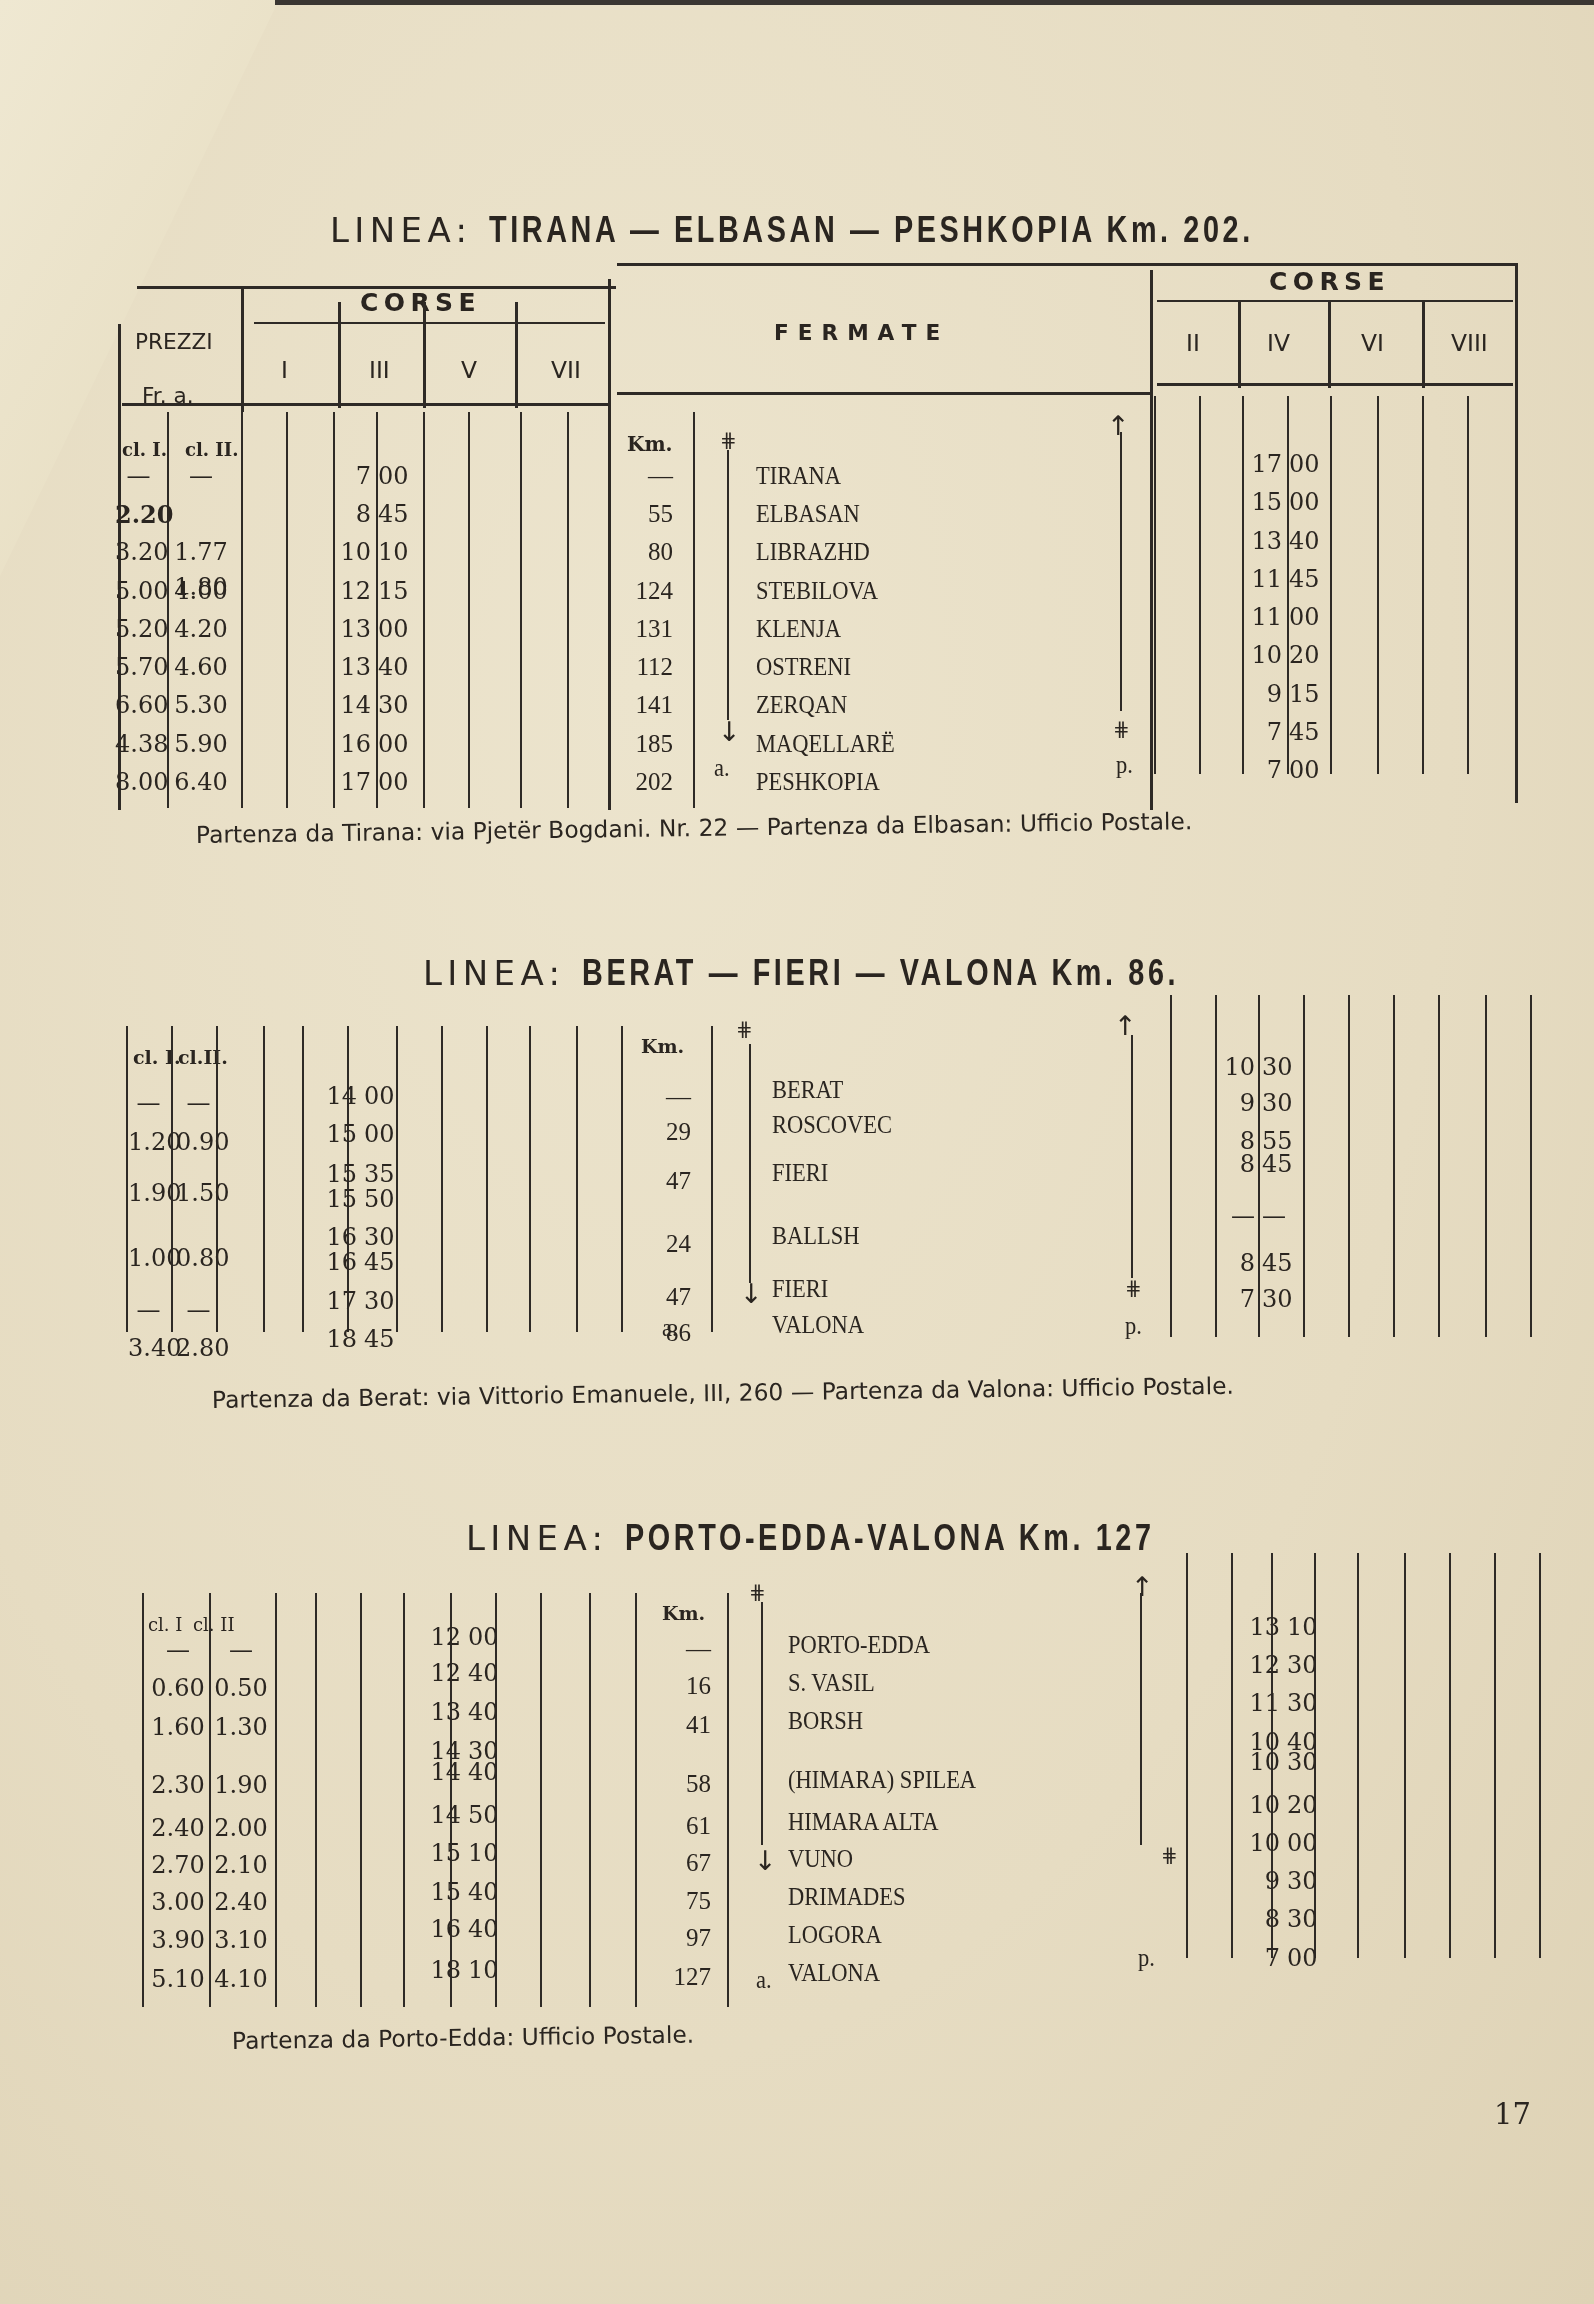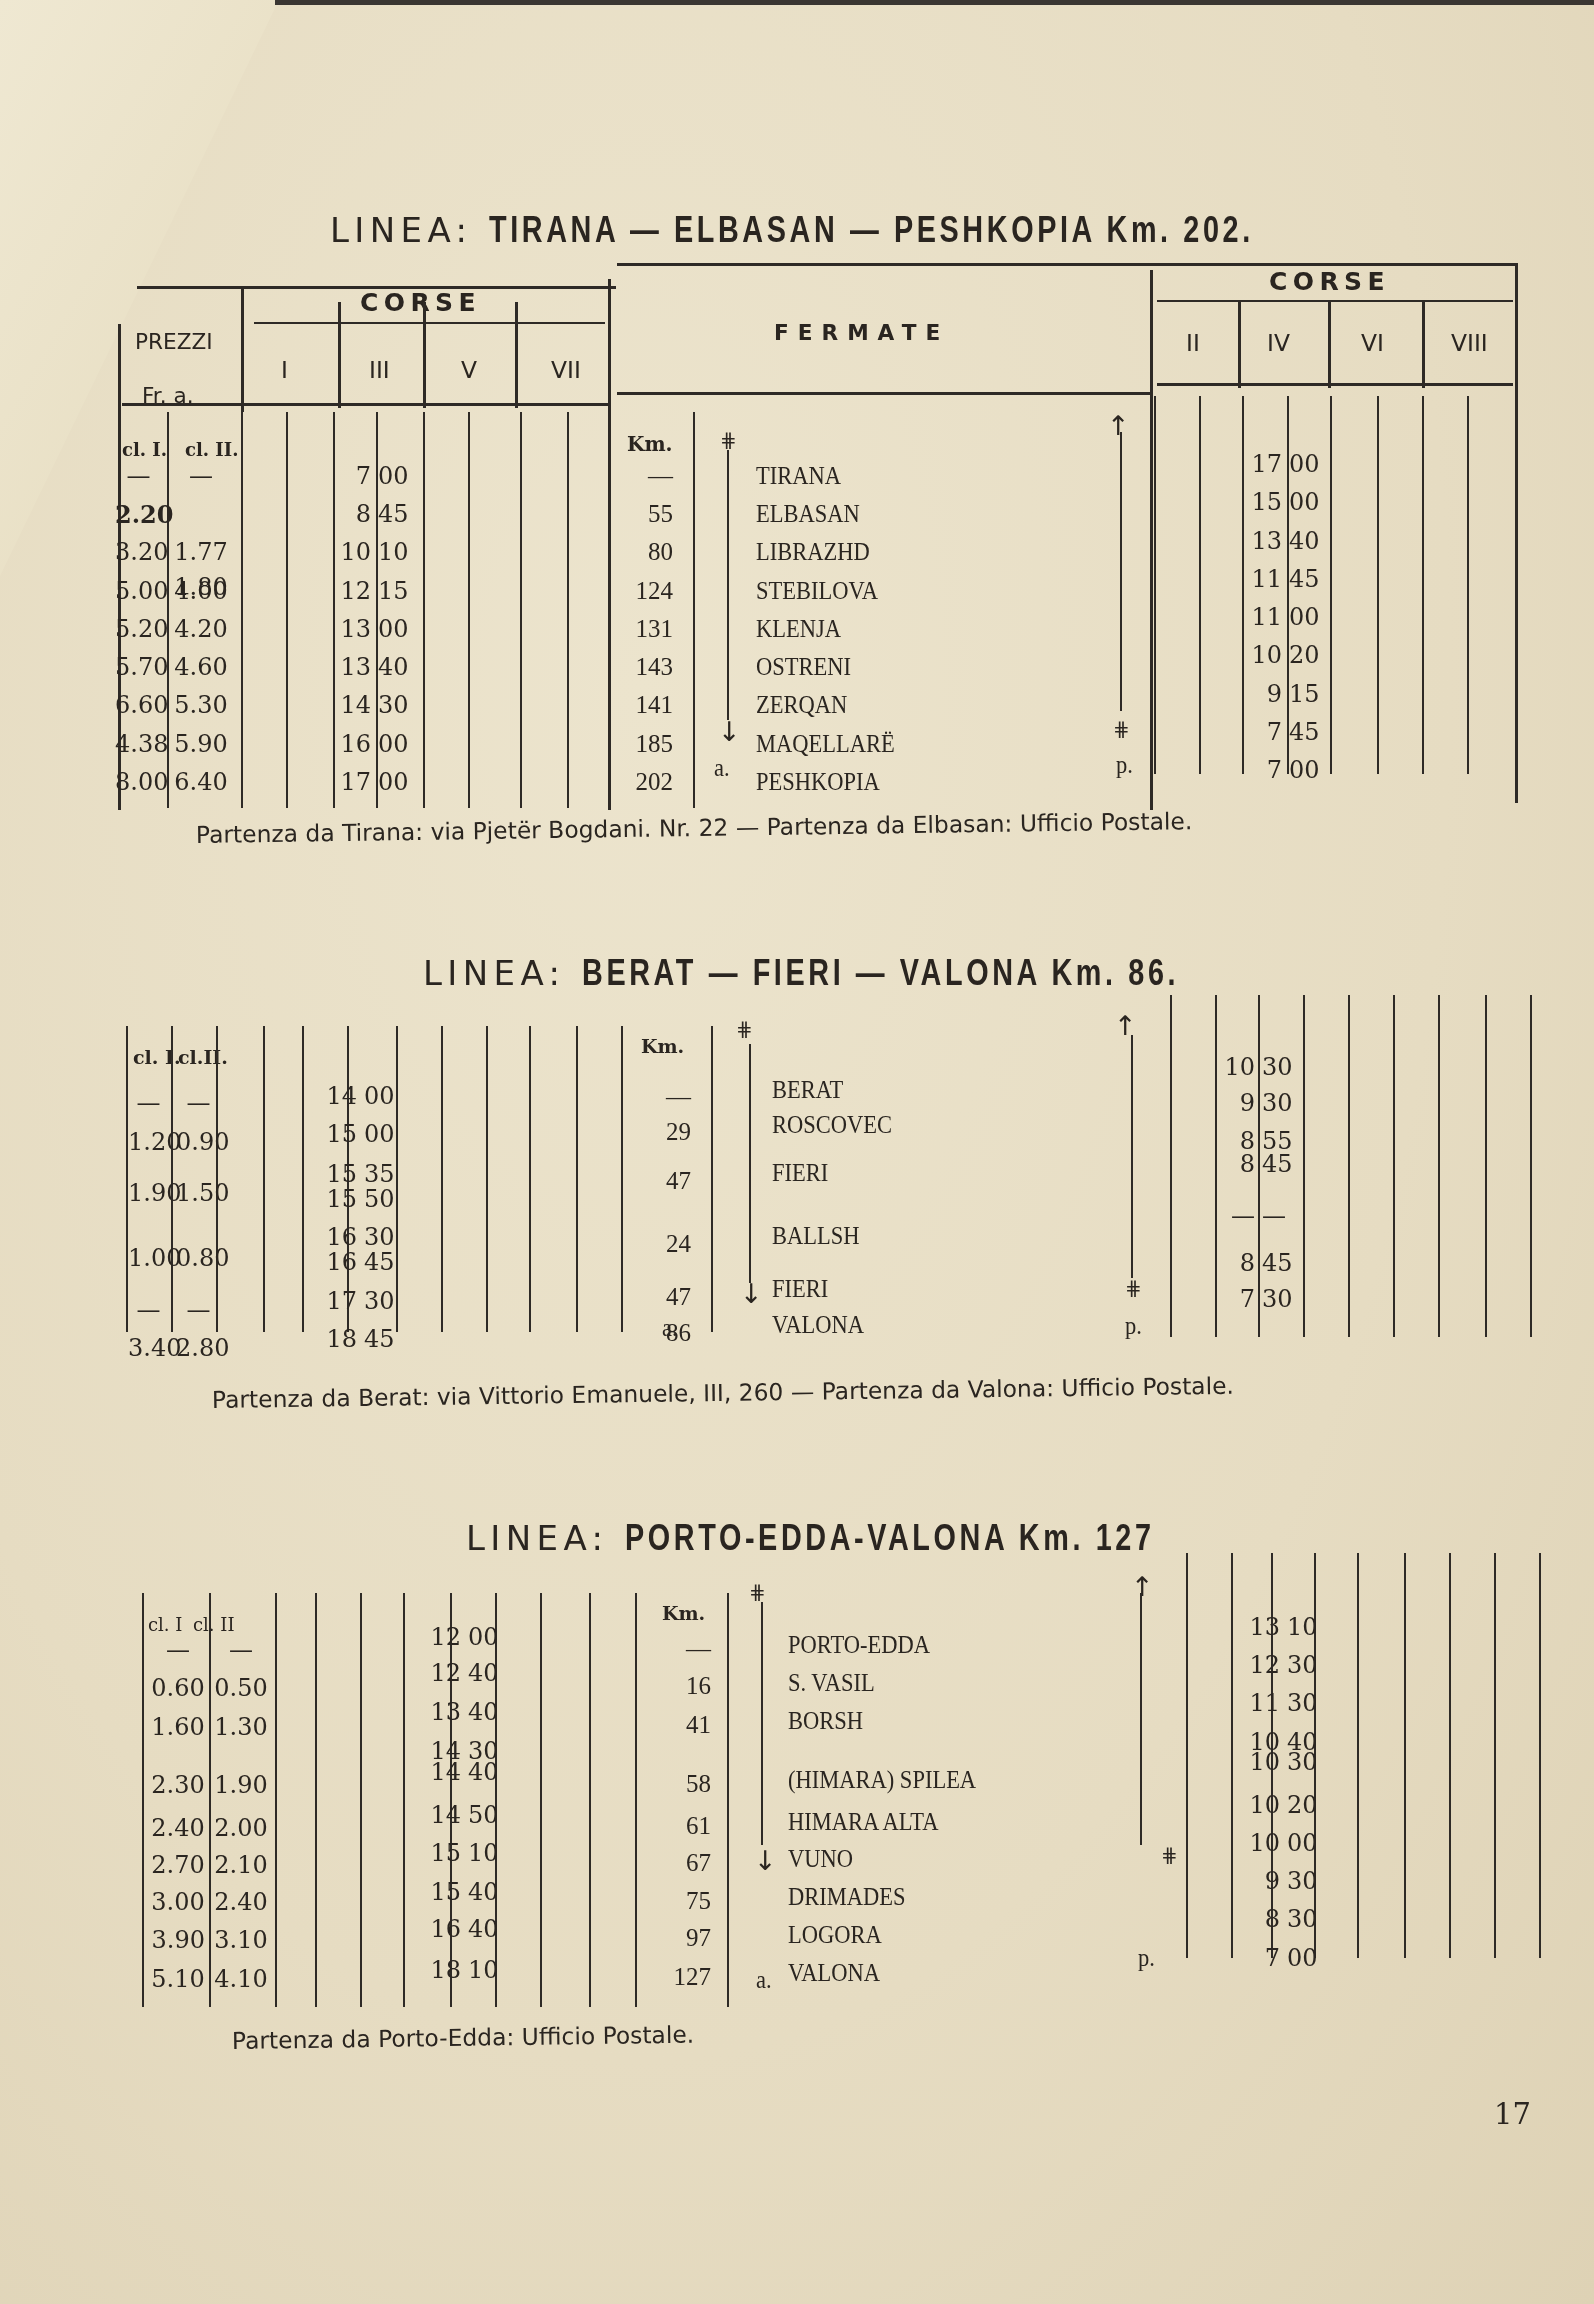--- a/index.html
+++ b/index.html
@@ -151,21 +151,21 @@
       <div class="abs cell" style="left:331px;top:615px;width:40px;">13</div>
       <div class="abs cell" style="left:378px;top:615px;text-align:left;">00</div>
       <div class="abs km" style="left:619px;top:615px;">131</div>
       <div class="abs stop" style="left:756px;top:615px;">KLENJA</div>
       <div class="abs cell" style="left:1242px;top:603px;width:40px;">11</div>
       <div class="abs cell" style="left:1289px;top:603px;text-align:left;">00</div>
       <div class="abs cell" style="left:115px;top:653px;width:47px;text-align:center;">5.70</div>
       <div class="abs cell" style="left:173px;top:653px;width:56px;text-align:center;">4.60</div>
       <div class="abs cell" style="left:331px;top:653px;width:40px;">13</div>
       <div class="abs cell" style="left:378px;top:653px;text-align:left;">40</div>
-      <div class="abs km" style="left:619px;top:653px;">143</div>
+      <div class="abs km" style="left:619px;top:653px;">112</div>
       <div class="abs stop" style="left:756px;top:653px;">OSTRENI</div>
       <div class="abs cell" style="left:1242px;top:641px;width:40px;">10</div>
       <div class="abs cell" style="left:1289px;top:641px;text-align:left;">20</div>
       <div class="abs cell" style="left:115px;top:691px;width:47px;text-align:center;">6.60</div>
       <div class="abs cell" style="left:173px;top:691px;width:56px;text-align:center;">5.30</div>
       <div class="abs cell" style="left:331px;top:691px;width:40px;">14</div>
       <div class="abs cell" style="left:378px;top:691px;text-align:left;">30</div>
       <div class="abs km" style="left:619px;top:691px;">141</div>
       <div class="abs stop" style="left:756px;top:691px;">ZERQAN</div>
       <div class="abs cell" style="left:1242px;top:680px;width:40px;">9</div>

